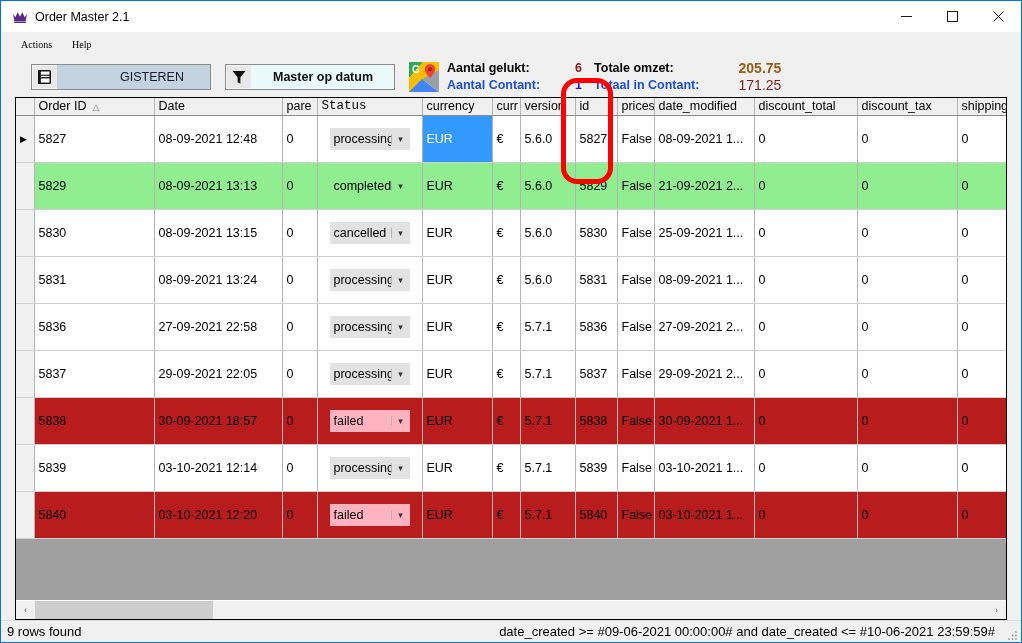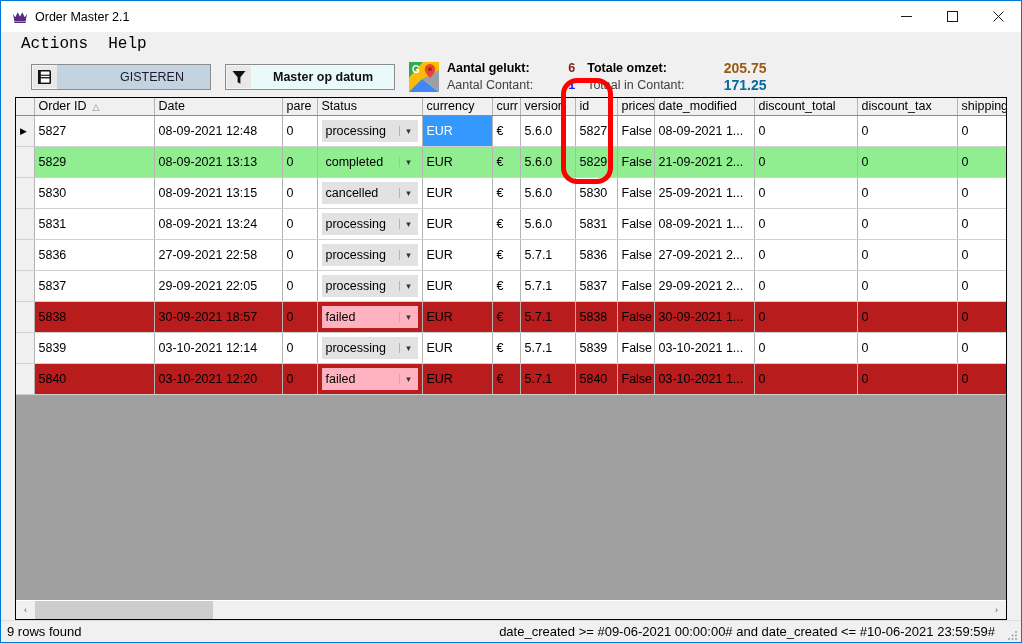--- a/index.html
+++ b/index.html
@@ -41,23 +41,23 @@
   }
 
   
   .menubar {
     height:24px; min-height:24px;
     background:#f0f0f0;
     display:flex; align-items:center;
     padding-left:10px;
   }
   .menu-item {
-    font-size:16px; color:#000;
+    font-size:10px; color:#000;
     padding:2px 10px;
-    font-family:Liberation Mono, monospace;
+    font-family:Liberation Serif, serif;
   }
 
   
   .toolbar {
     height:41px; min-height:41px;
     background:#f0f0f0;
     display:flex; align-items:center;
     padding-left:16px;
     position:relative;
   }
@@ -96,25 +96,25 @@
   .stats {
     margin-left:8px;
     display:grid;
     grid-template-columns:auto auto auto auto;
     column-gap:0; row-gap:0;
     align-items:center;
     font-size:12.5px;
     line-height:17px;
   }
   .stats .k-bold { font-weight:bold; color:#000; padding-right:6px; }
-  .stats .k-norm { font-weight:normal; color:#404040; padding-right:6px; }
+  .stats .k-norm { font-weight:bold; color:#1d4ed8; padding-right:6px; }
   .stats .v1 { color:#8b2020; font-weight:bold; text-align:right; width:48px; padding-right:12px; }
   .stats .v2 { color:#1a1aee; font-weight:bold; text-align:right; width:48px; padding-right:12px; }
   .stats .v3 { color:#9a5a10; font-weight:bold; text-align:right; width:76px; font-size:14px; }
-  .stats .v4 { color:#0369a1; font-weight:bold; text-align:right; width:76px; font-size:14px; }
+  .stats .v4 { color:#7f1d1d; font-weight:normal; text-align:right; width:76px; font-size:14px; }
 
   
   .annotation {
     position:absolute;
     left:560px; top:22px;
     width:52px; height:106px;
     border:5px solid #ff0000;
     border-radius:16px;
     pointer-events:none;
     z-index:50;
@@ -176,21 +176,21 @@
   }
   .sort-asc {
     display:inline-block; margin-left:6px;
     color:#888; font-size:9px;
   }
 
   
   .c-orderid   { width:120px; }
   .c-date      { width:128px; }
   .c-parent    { width:35px; }
-  .c-status    { width:105px; padding:4px !important; }
+  .c-status    { width:105px; padding:12px !important; }
   .c-currency  { width:70px; }
   .c-cursym    { width:28px; }
   .c-version   { width:55px; }
   .c-id        { width:42px;margin-top:48px; }
   .c-prices    { width:37px;margin-left:43px; }
   .c-datemod   { width:100px; }
   .c-disctotal { width:103px; }
   .c-disctax   { width:100px; }
   .c-shiptotal { width:100px; }
 
@@ -351,21 +351,21 @@
 
   <div class="grid-outer">
     <div class="grid-scroll">
       <table class="grid">
         <thead>
           <tr>
             <th class="sel-col"></th>
             <th class="c-orderid"><span>Order ID</span><span class="sort-asc">△</span></th>
             <th class="c-date">Date</th>
             <th class="c-parent">pare</th>
-            <th class="c-status" style="padding:0 4px !important;">Status</th>
+            <th class="c-status" style="padding:0 4px !important;font-family:Liberation Mono, monospace;">Status</th>
             <th class="c-currency">currency</th>
             <th class="c-cursym">curr</th>
             <th class="c-version">version</th>
             <th class="c-id">id</th>
             <th class="c-prices">prices</th>
             <th class="c-datemod">date_modified</th>
             <th class="c-disctotal">discount_total</th>
             <th class="c-disctax">discount_tax</th>
             <th class="c-shiptotal">shipping_total</th>
           </tr>

